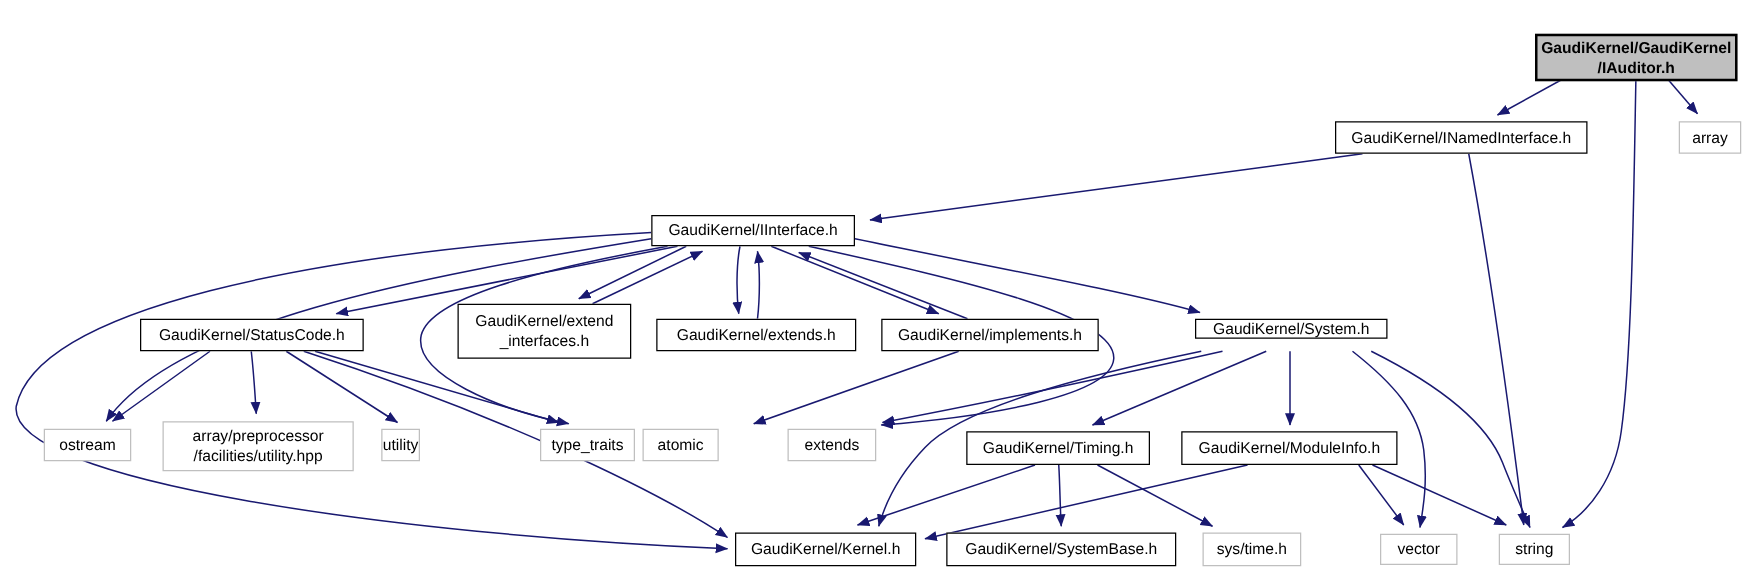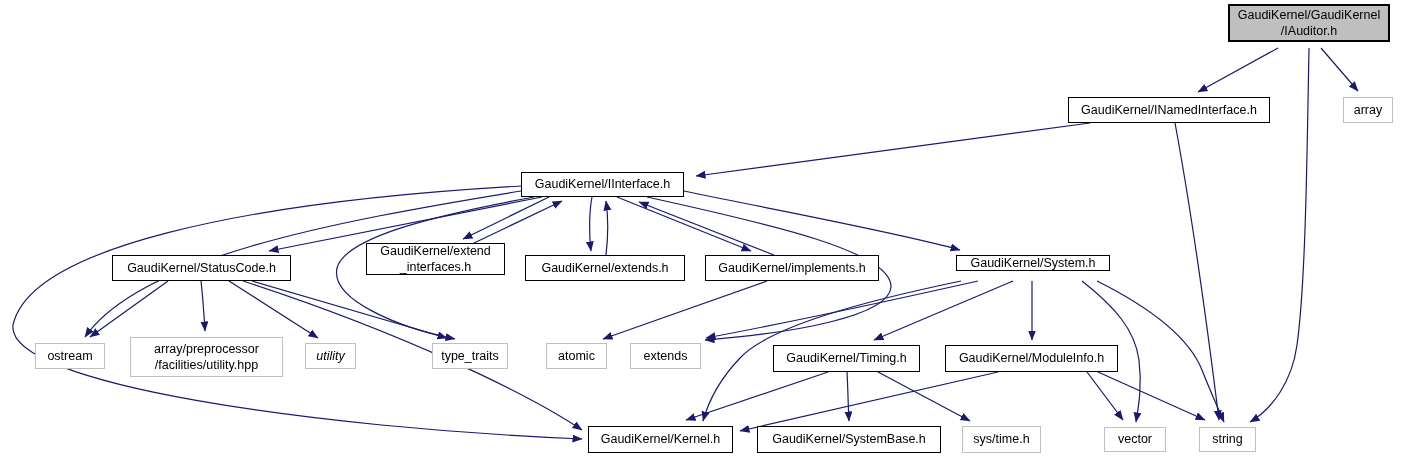--- a/index.html
+++ b/index.html
@@ -56,42 +56,42 @@
       <path marker-end="url(#arrow)" d="M1097,281 C1155,310 1190,340 1202,370 C1209,388 1217,406 1224,422"></path>
       <path marker-end="url(#arrow)" d="M828,372 L686,420"></path>
       <path marker-end="url(#arrow)" d="M847,372 C848,388 848,405 849,421"></path>
       <path marker-end="url(#arrow)" d="M878,372 L970,421"></path>
       <path marker-end="url(#arrow)" d="M998,372 L740,431"></path>
       <path marker-end="url(#arrow)" d="M1087,372 L1123,420"></path>
       <path marker-end="url(#arrow)" d="M1098,372 L1205,420"></path>
     </g>
   </svg>
 
-  <div class="node root" style="left:1228px;top:4px;width:162px;height:38px;">
+  <div class="node root" style="left:1228px;top:27px;width:162px;height:38px;font-weight:bold;">
     <span>GaudiKernel/GaudiKernel</span>
     <span>/IAuditor.h</span>
   </div>
 
   <div class="node" style="left:1068px;top:97px;width:202px;height:26px;">
     <span>GaudiKernel/INamedInterface.h</span>
   </div>
 
   <div class="node external" style="left:1343px;top:97px;width:50px;height:26px;">
     <span>array</span>
   </div>
 
   <div class="node" style="left:521px;top:172px;width:163px;height:25px;">
     <span>GaudiKernel/IInterface.h</span>
   </div>
 
   <div class="node" style="left:112px;top:255px;width:179px;height:26px;">
     <span>GaudiKernel/StatusCode.h</span>
   </div>
 
-  <div class="node" style="left:366px;top:243px;width:139px;height:32px;">
+  <div class="node" style="left:366px;top:243px;width:139px;height:44px;">
     <span>GaudiKernel/extend</span>
     <span>_interfaces.h</span>
   </div>
 
   <div class="node" style="left:525px;top:255px;width:160px;height:26px;">
     <span>GaudiKernel/extends.h</span>
   </div>
 
   <div class="node" style="left:705px;top:255px;width:174px;height:26px;">
     <span>GaudiKernel/implements.h</span>
@@ -103,29 +103,29 @@
 
   <div class="node external" style="left:35px;top:343px;width:70px;height:26px;">
     <span>ostream</span>
   </div>
 
   <div class="node external" style="left:130px;top:337px;width:153px;height:40px;">
     <span>array/preprocessor</span>
     <span>/facilities/utility.hpp</span>
   </div>
 
-  <div class="node external" style="left:305px;top:343px;width:51px;height:26px;font-style:italic;">
+  <div class="node external" style="left:305px;top:343px;width:31px;height:26px;">
     <span>utility</span>
   </div>
 
   <div class="node external" style="left:432px;top:343px;width:76px;height:26px;">
     <span>type_traits</span>
   </div>
 
-  <div class="node external" style="left:546px;top:343px;width:61px;height:26px;">
+  <div class="node external" style="left:514px;top:343px;width:61px;height:26px;">
     <span>atomic</span>
   </div>
 
   <div class="node external" style="left:630px;top:343px;width:71px;height:26px;">
     <span>extends</span>
   </div>
 
   <div class="node" style="left:773px;top:345px;width:147px;height:27px;">
     <span>GaudiKernel/Timing.h</span>
   </div>

